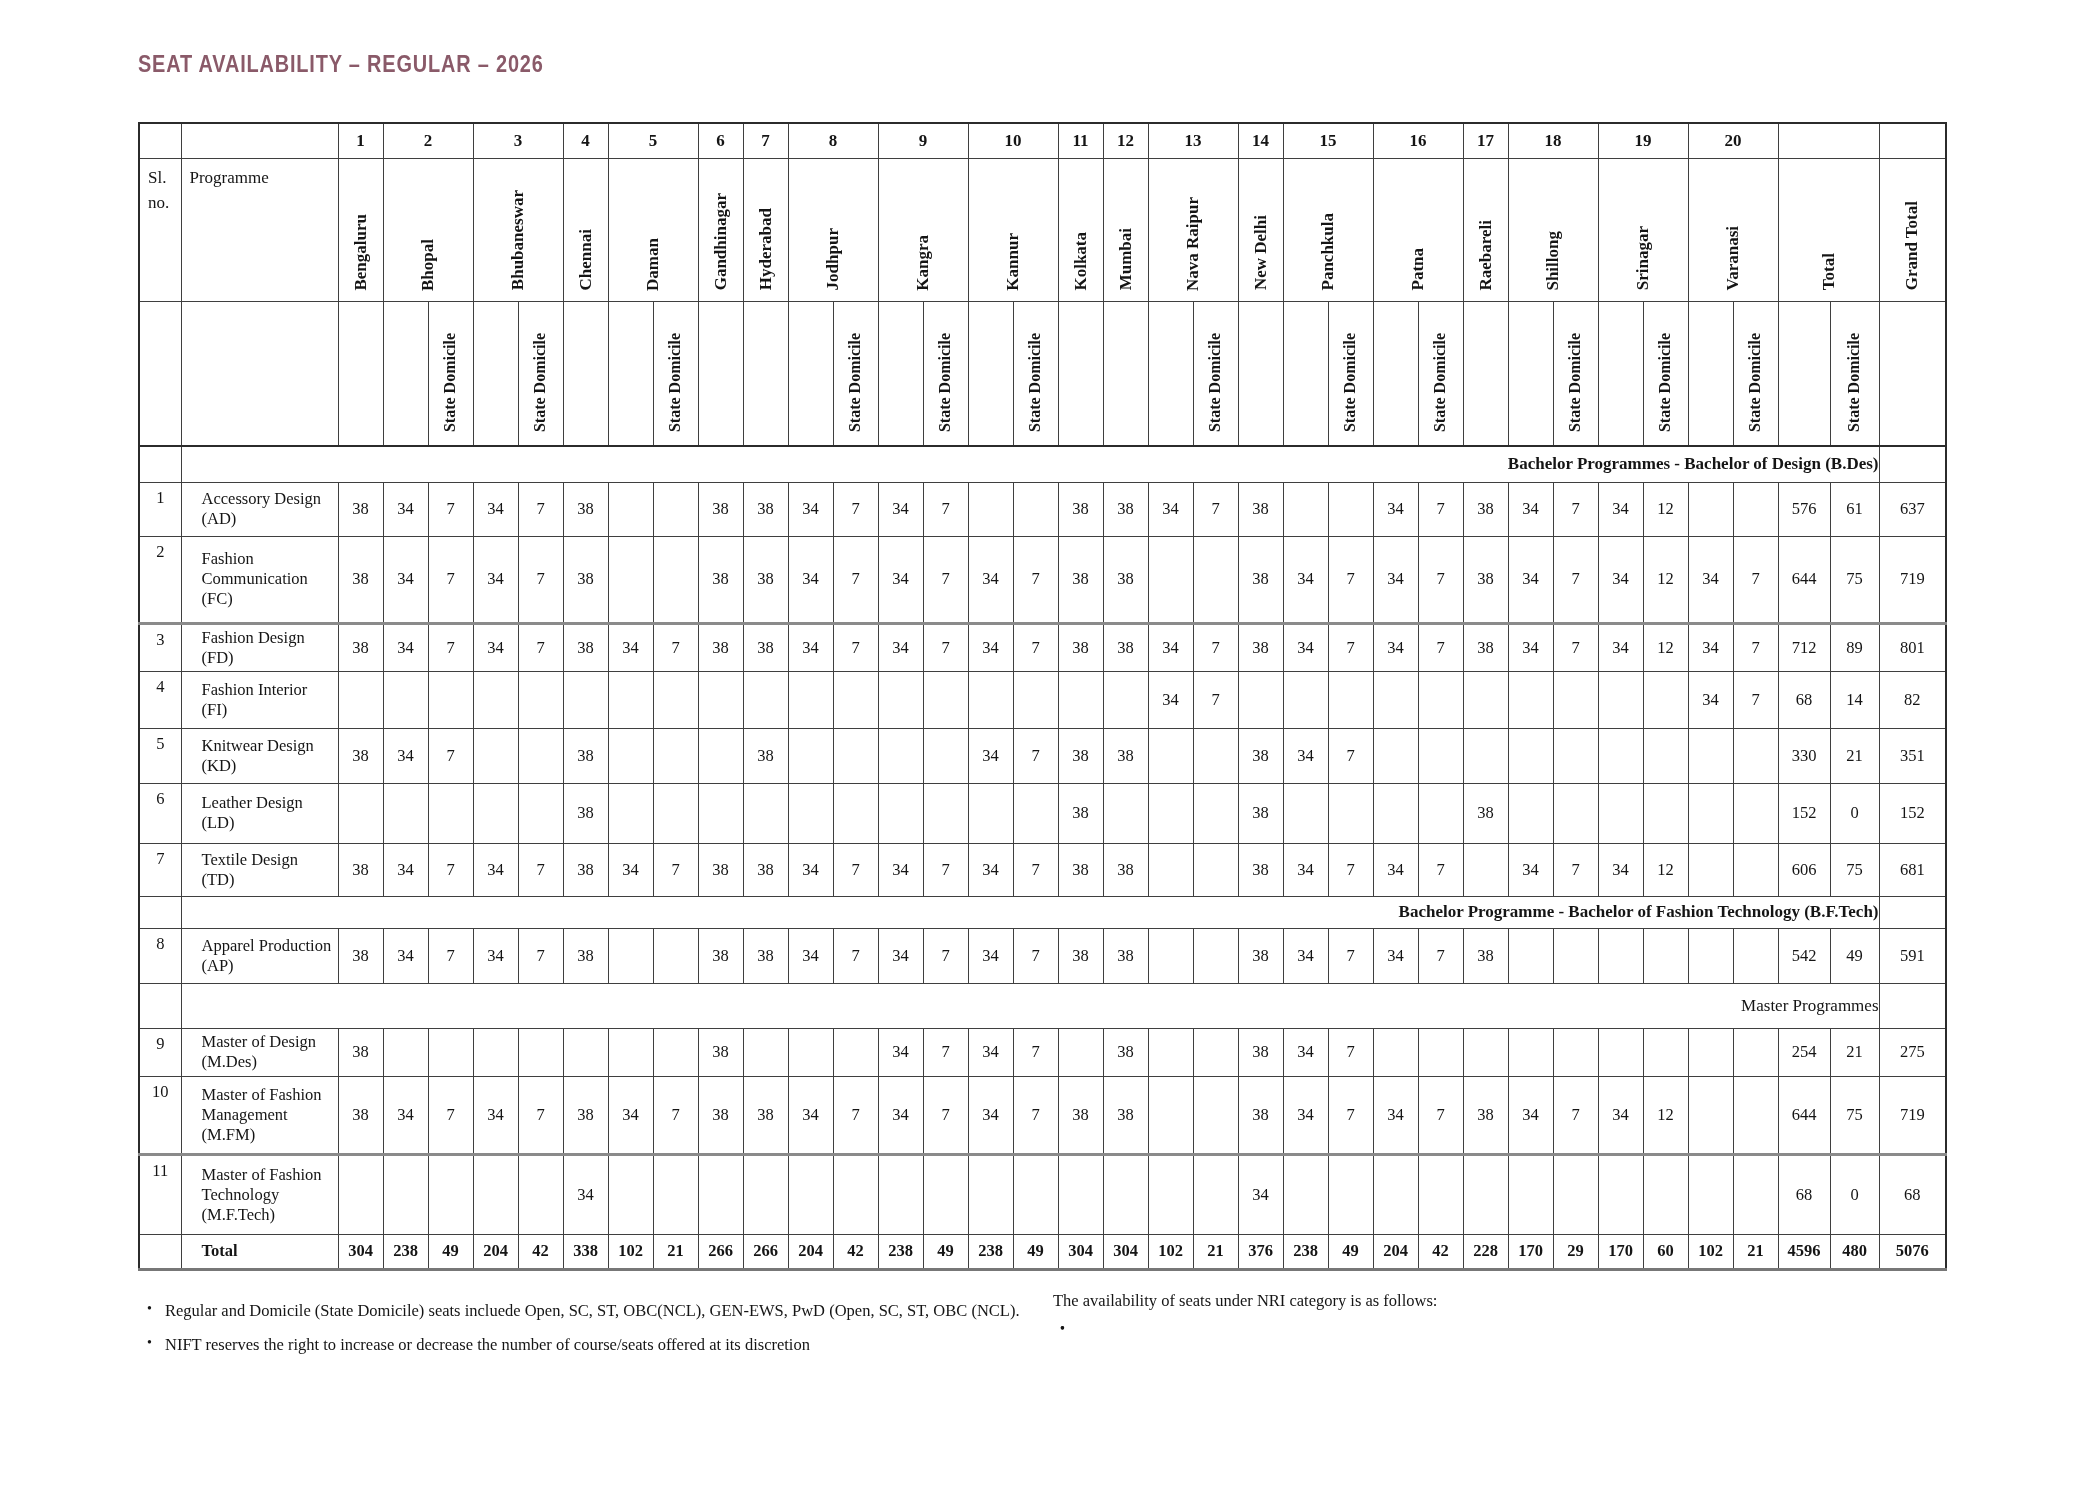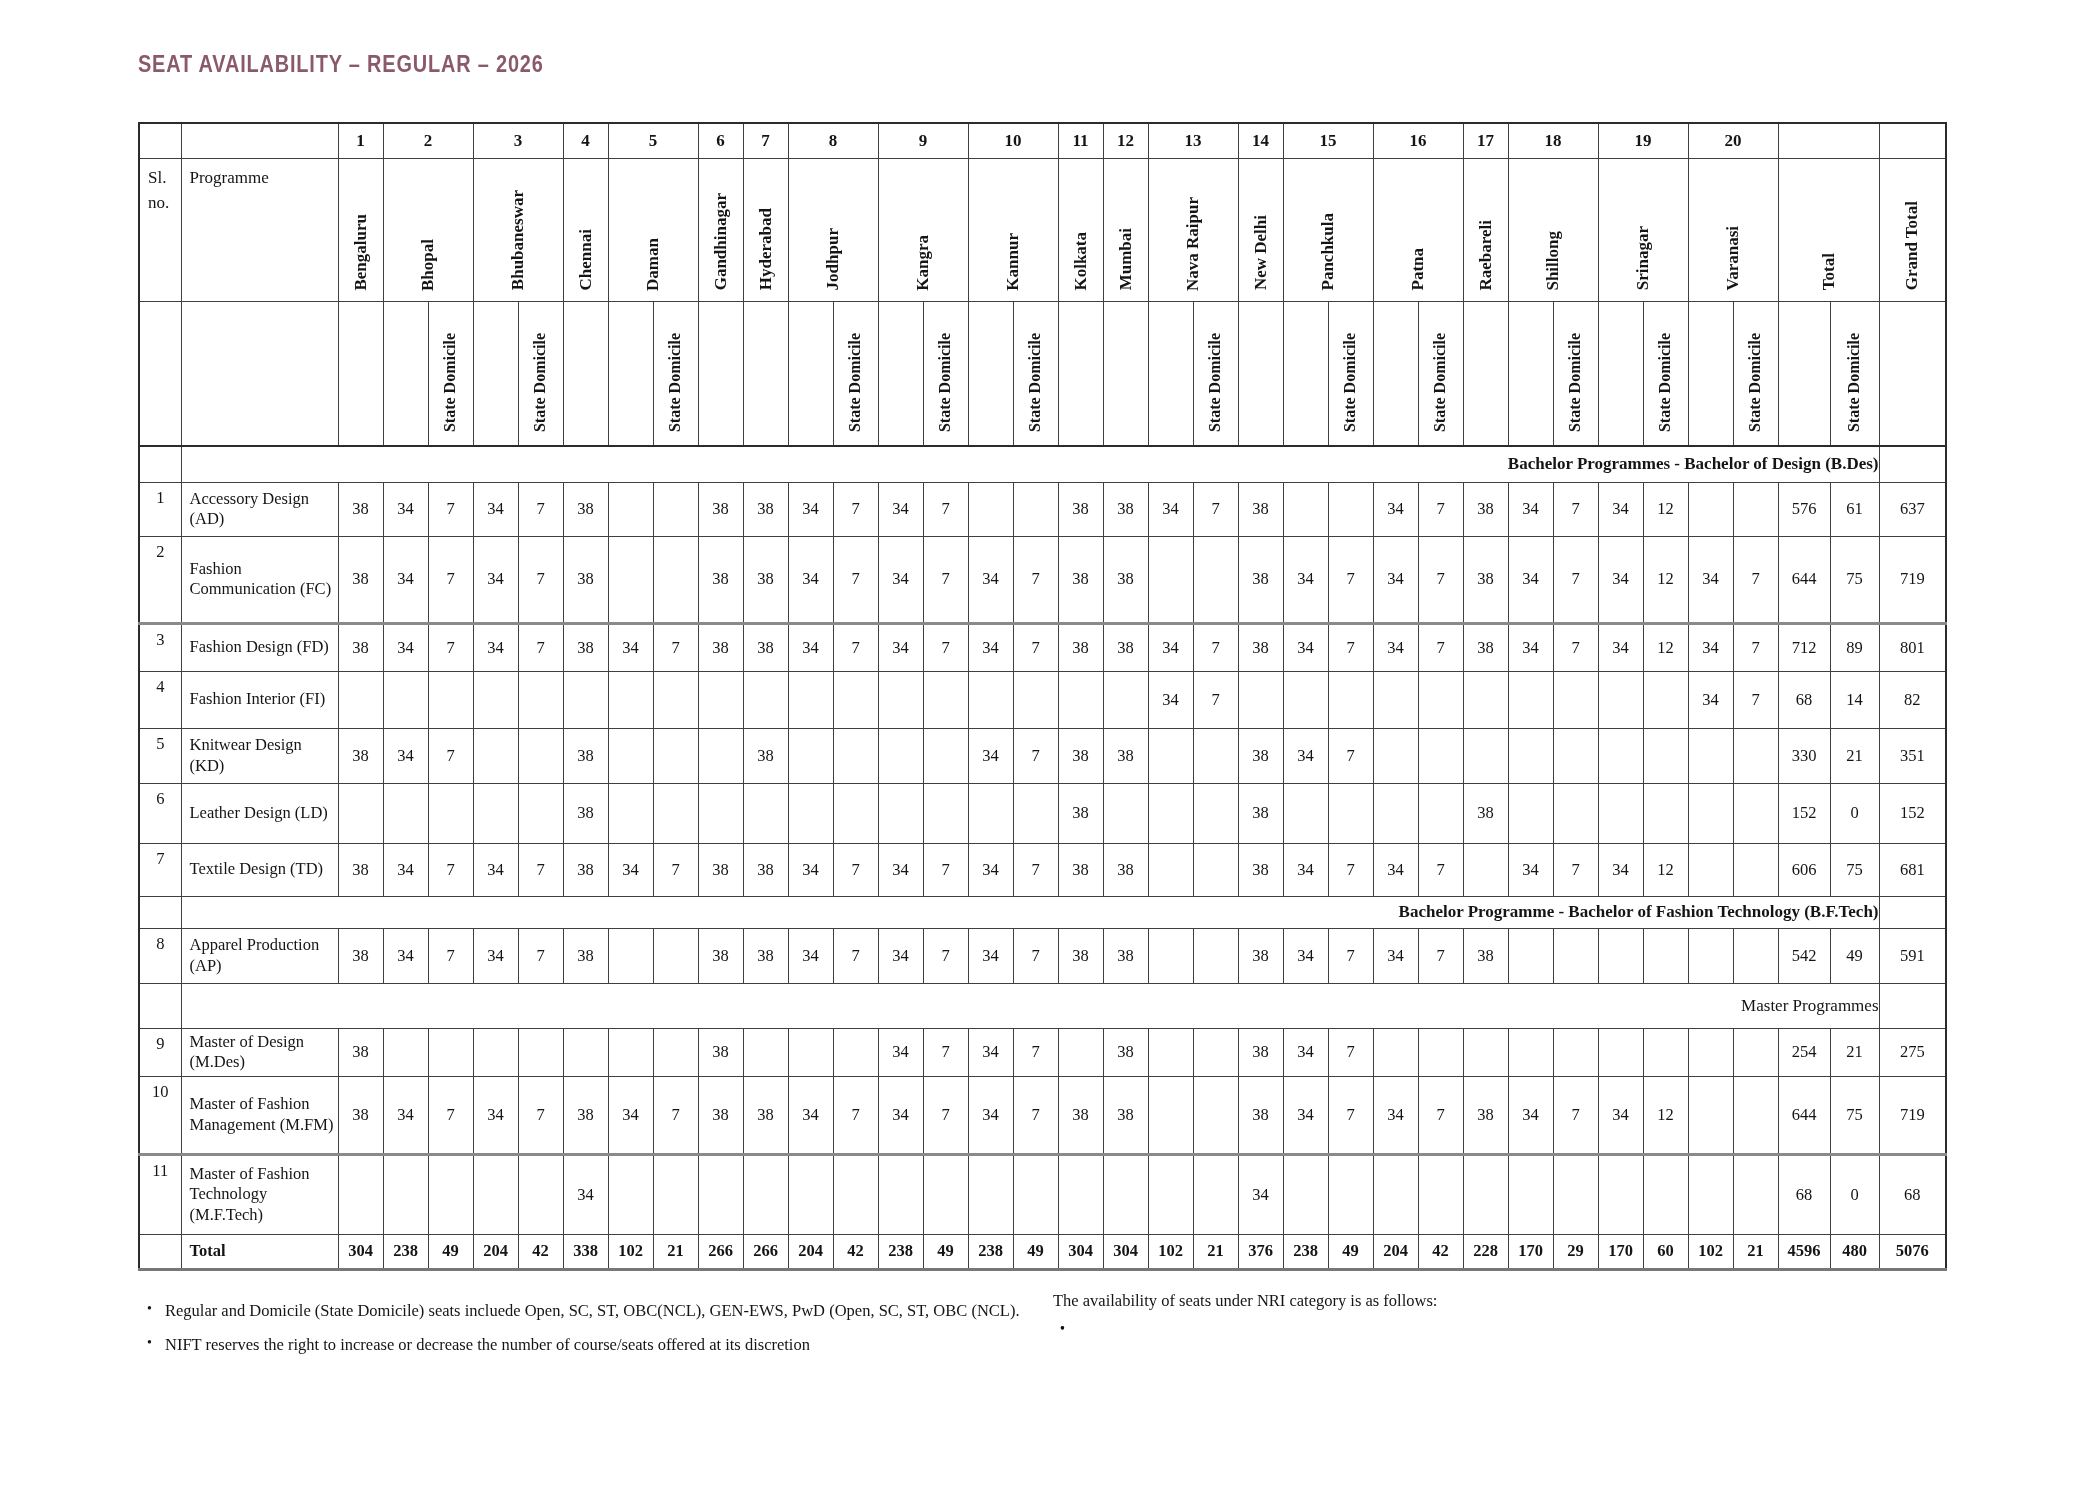--- a/index.html
+++ b/index.html
@@ -29,21 +29,21 @@
   }
   .seat-table td.name-cell{vertical-align:bottom;padding-bottom:5px;}
   .seat-table td.sd-cell{vertical-align:bottom;padding-bottom:8px;}
   .vert{
     display:inline-block;writing-mode:vertical-rl;transform:rotate(180deg);
     white-space:nowrap;font-weight:bold;font-size:17px;line-height:1.05;
   }
   .sd-cell .vert{font-size:16px;}
   .seat-table td.sl-cell{vertical-align:top;padding-top:5px;}
   .seat-table td.prog-cell{
-    text-align:left;padding:3px 4px 3px 8px;line-height:1.22;font-size:16.5px;
+    text-align:left;padding:3px 4px 3px 20px;line-height:1.22;font-size:16.5px;
   }
   tr.section-row td.section-label{
     text-align:right;font-weight:bold;font-size:17px;padding-left:8px;
   }
   tr.section-row.plain td.section-label{font-weight:normal;}
   tr.total-row td{font-weight:bold;text-align:center;}
   tr.total-row td{border-bottom:3px solid #777777;}
   tr.thick-top td{border-top:3px solid #8a8a8a;}
   tr.sd-row td{border-bottom:2px solid #2b2b2b;}
 

